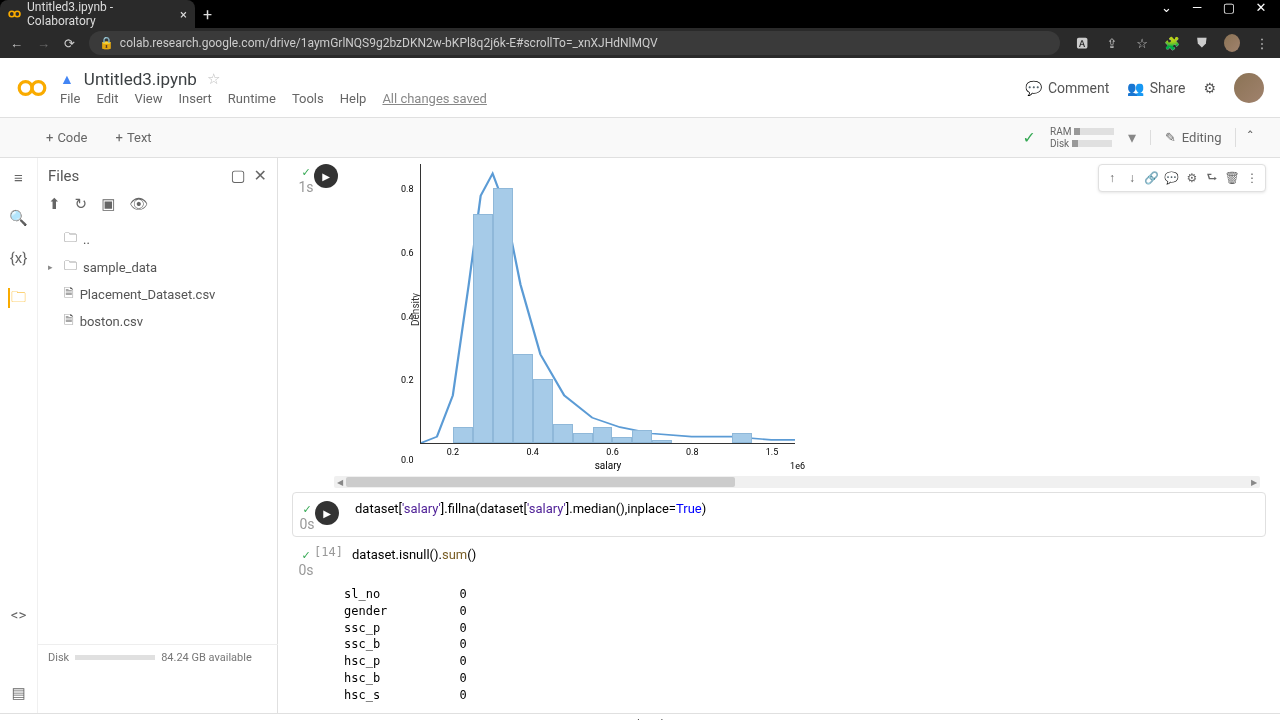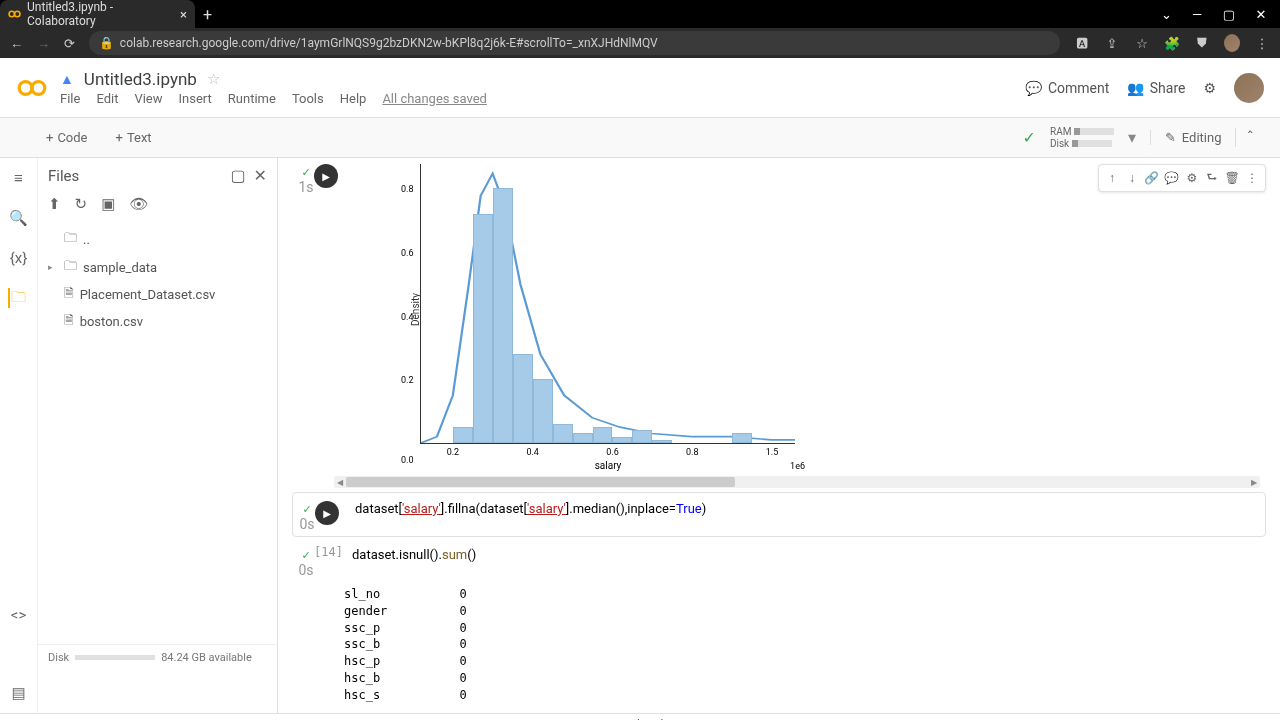--- a/index.html
+++ b/index.html
@@ -1,19 +1,19 @@
 <!DOCTYPE html>
 <html><head>
 <meta charset="utf-8">
 <style>
 * { margin: 0; padding: 0; box-sizing: border-box; font-family: -apple-system, BlinkMacSystemFont, "Segoe UI", Roboto, Arial, sans-serif; }
 body { width: 1280px; height: 720px; overflow: hidden; background: #fff; }
 
 
-.titlebar { height: 28px; background: #000; display: flex; align-items: center; justify-content: space-between; }
+.titlebar { height: 28px; background: #000; display: flex; align-items: flex-start; justify-content: space-between; }
 .tabs-row { display: flex; align-items: center; height: 28px; }
 .tab { background: #2a2a2a; height: 28px; width: 195px; display: flex; align-items: center; padding: 0 8px; color: #ddd; font-size: 12px; border-top-left-radius: 8px; border-top-right-radius: 8px; gap: 6px; }
 .colab-favicon { width: 14px; height: 14px; }
 .tab-close { margin-left: auto; font-size: 13px; }
 .new-tab { color: #ddd; padding: 0 8px; font-size: 16px; }
 .win-controls { display: flex; gap: 18px; padding: 0 12px; color: #fff; font-size: 13px; }
 .win-btn { width: 14px; text-align: center; }
 
 .urlbar { height: 30px; background: #2a2a2a; display: flex; align-items: center; padding: 0 10px; gap: 14px; color: #ccc; font-size: 13px; }
 .nav-btns { display: flex; gap: 14px; align-items: center; }
@@ -91,21 +91,21 @@
 .sci-note { position: absolute; bottom: -28px; right: -10px; font-size: 9px; }
 .ytick { position: absolute; left: -20px; font-size: 9px; transform: translateY(-50%); }
 .xtick { position: absolute; bottom: -14px; font-size: 9px; transform: translateX(-50%); }
 .bar { position: absolute; bottom: 0; background: #a6cbe8; border: 1px solid #8fb8d9; }
 .kde-line { position: absolute; left: 0; top: 0; width: 100%; height: 100%; }
 .hscroll { height: 12px; background: #f0f0f0; margin: 6px 20px 4px 56px; border-radius: 2px; display: flex; align-items: center; }
 .hscroll-thumb { height: 10px; background: #ccc; border-radius: 2px; }
 .hscroll-arrow { width: 12px; text-align: center; font-size: 8px; color: #888; }
 
 
-.str { color: #b91c1c; text-decoration: underline; }
+.str { color: #4c1d95; }
 .kw { color: #0000ff; }
 .fn { color: #795e26; }
 
 
 .out-text { font-family: monospace; font-size: 12px; line-height: 1.4; padding-left: 0px; white-space: pre; }
 
 
 .bottom-status { height: 22px; border-top: 1px solid #e0e0e0; display: flex; align-items: center; justify-content: center; font-size: 12px; gap: 12px; color: #555; position: relative; }
 .status-close { position: absolute; right: 8px; font-size: 13px; color: #666; }
 </style>

